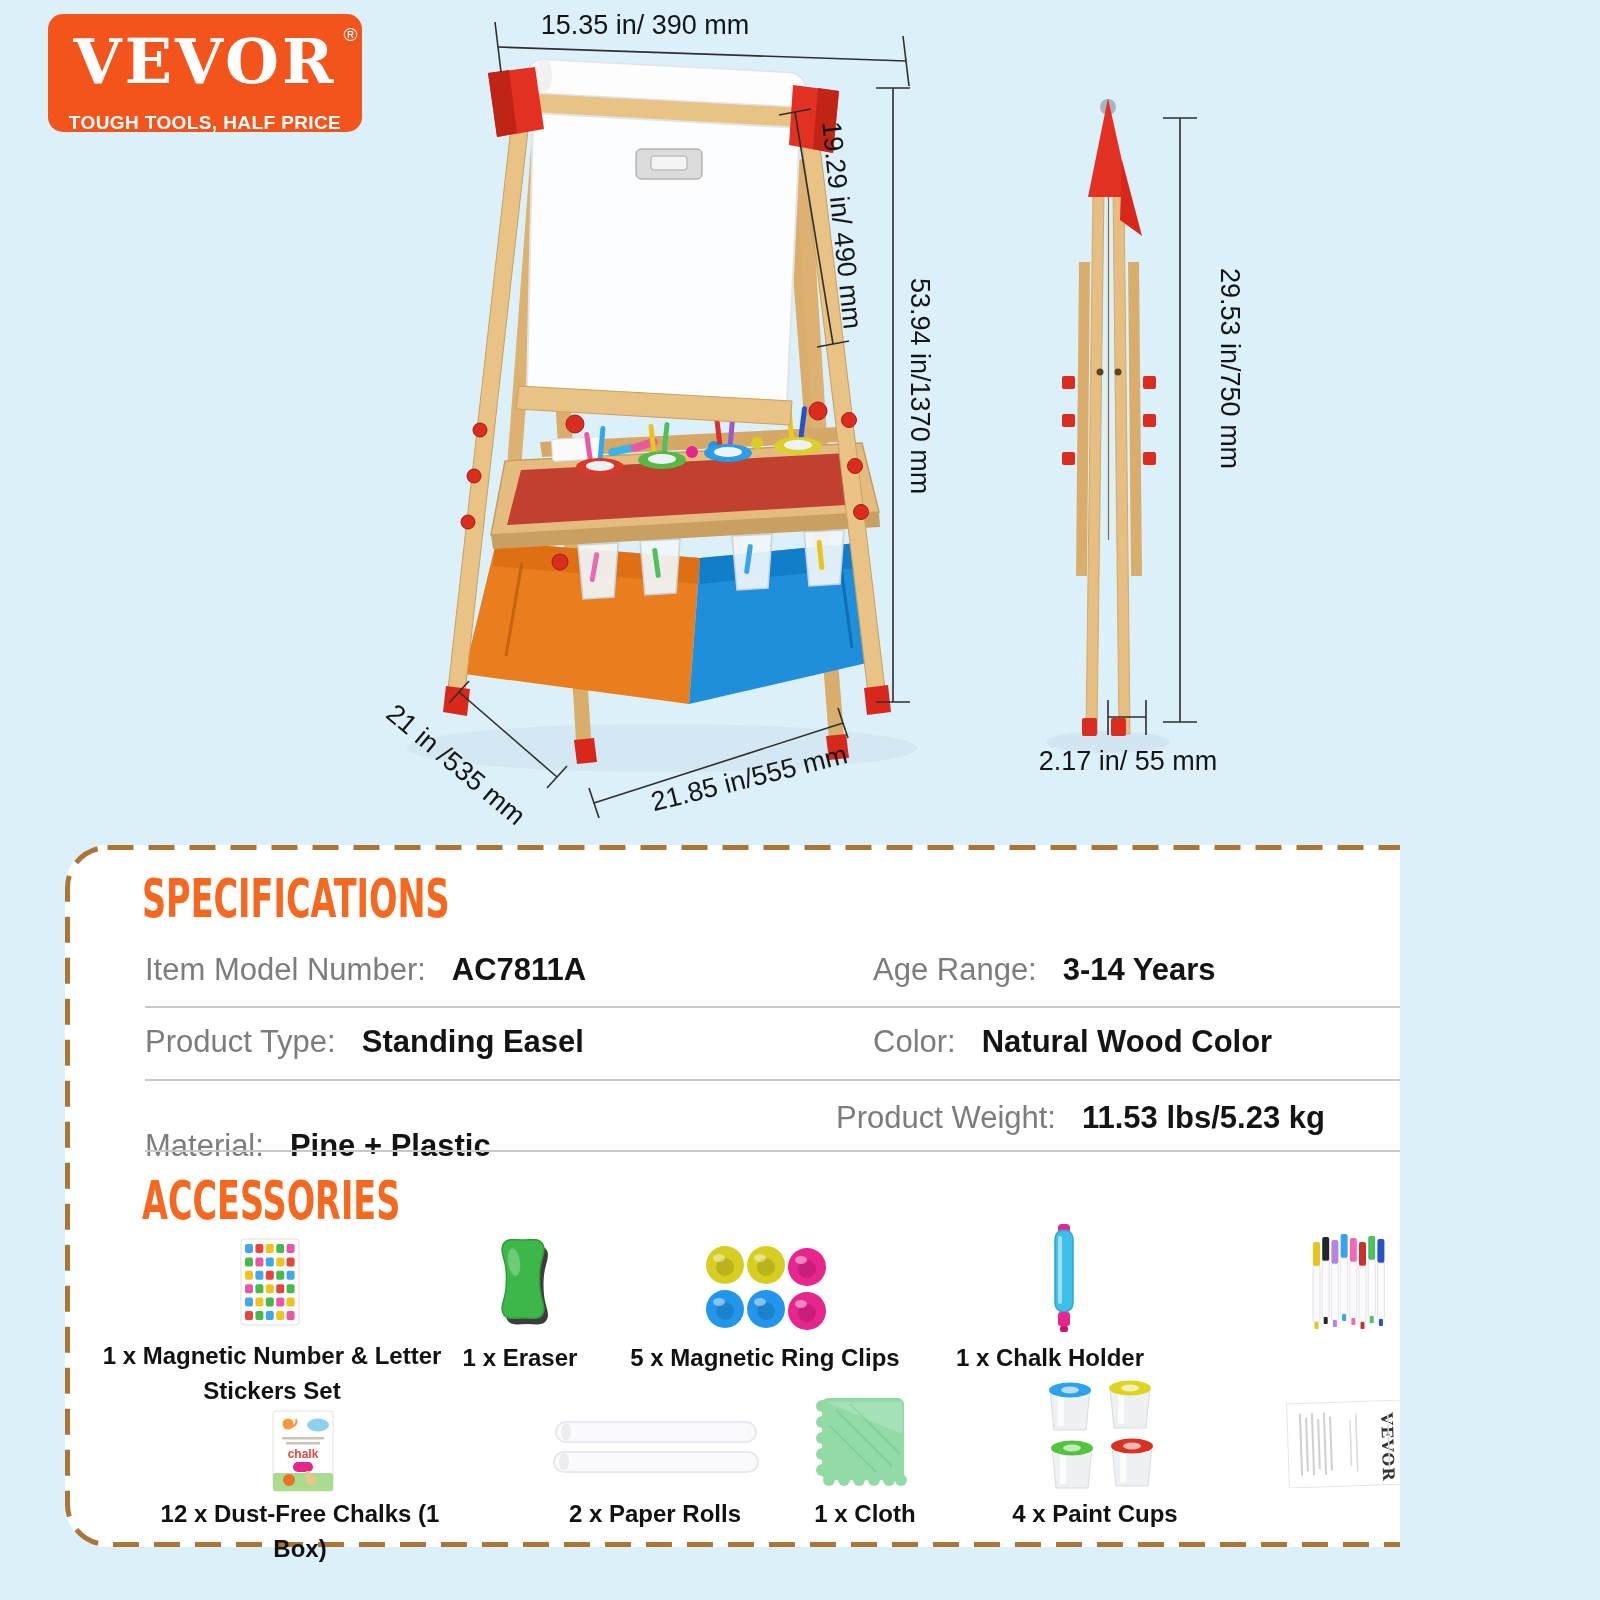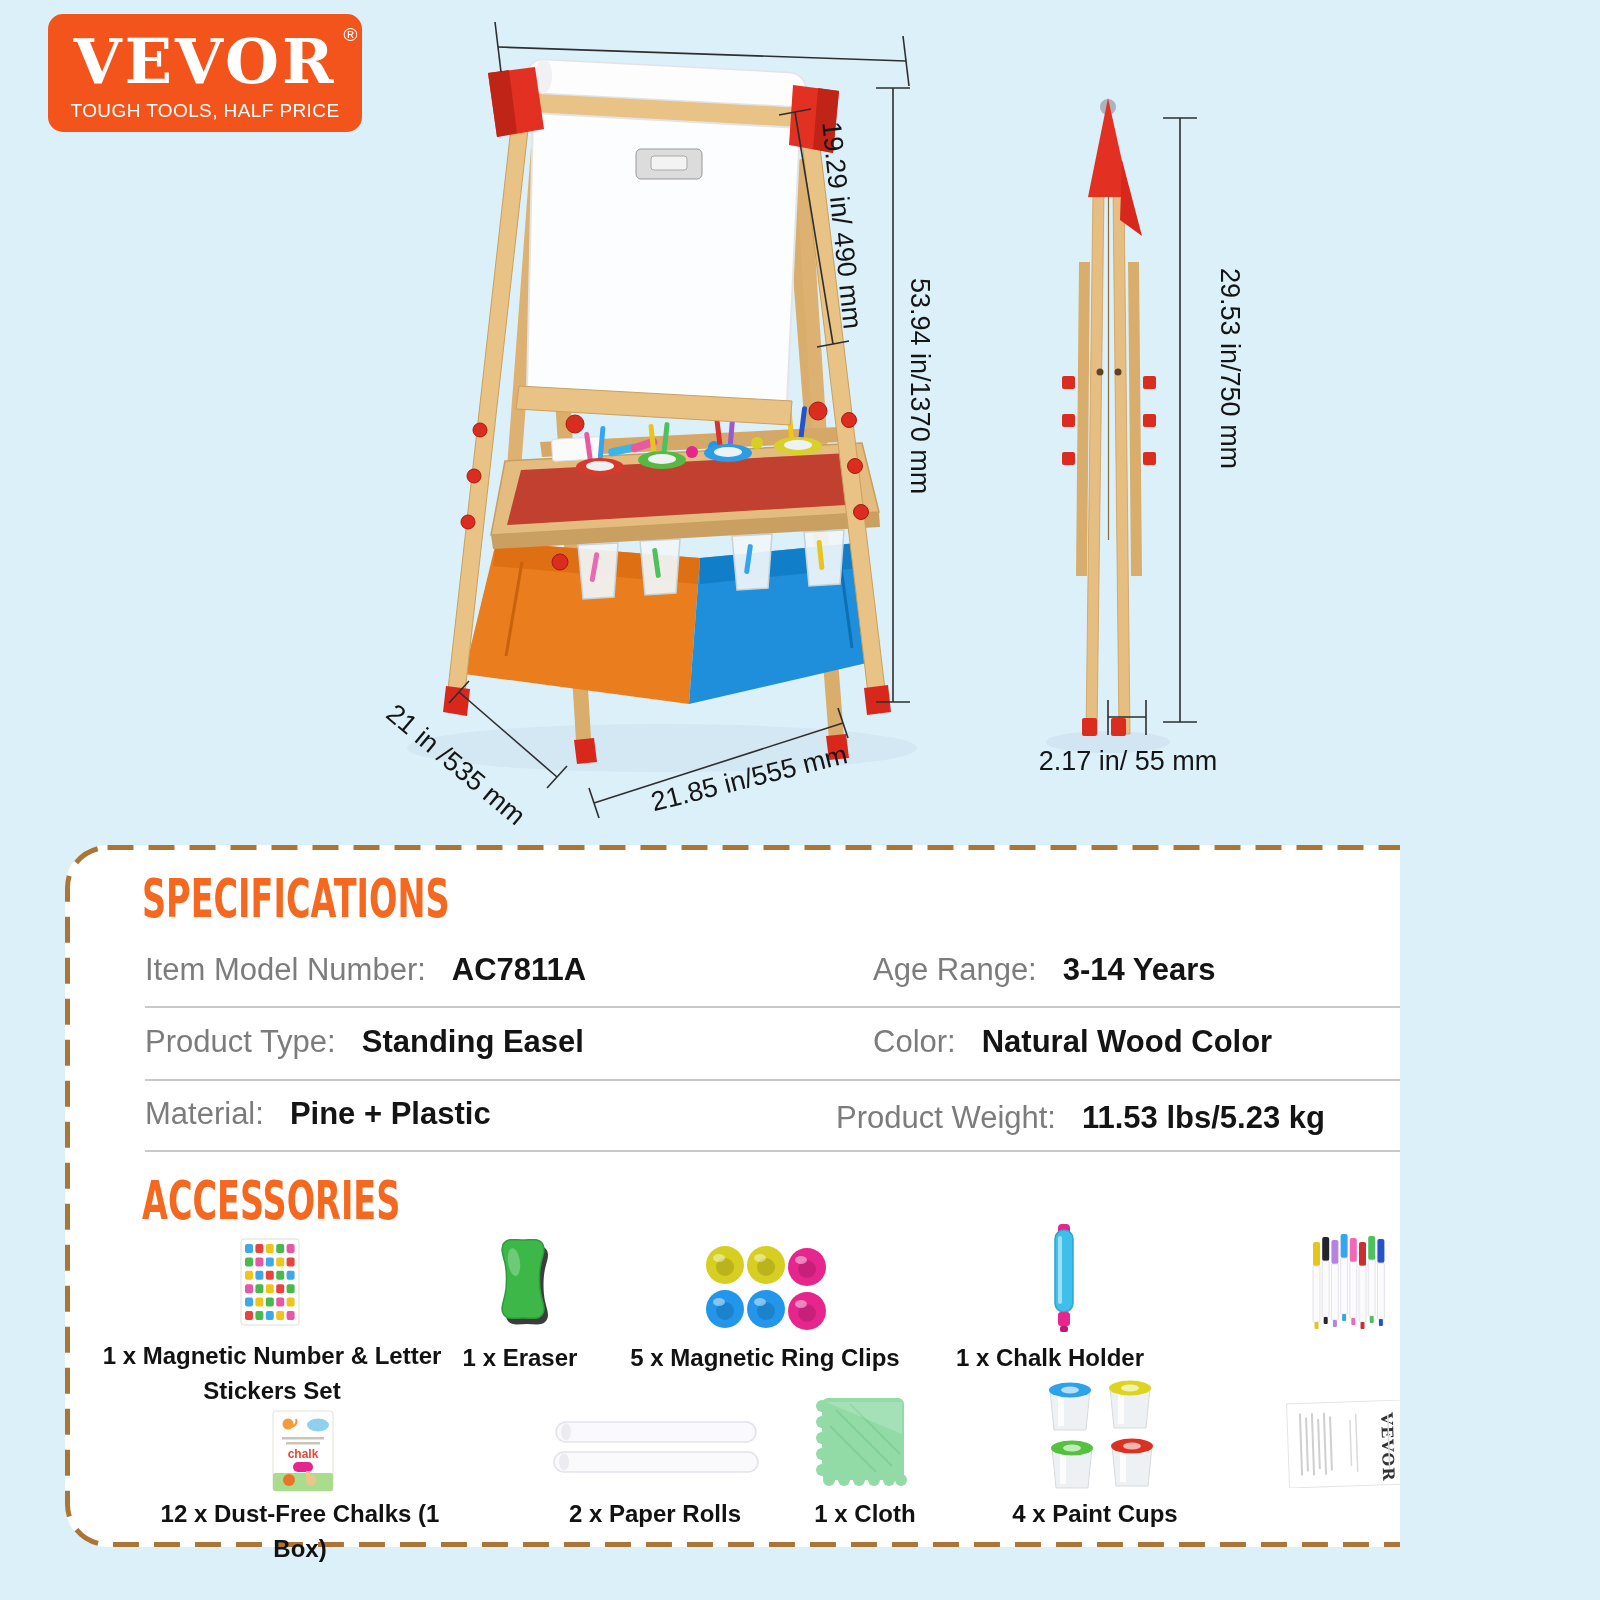--- a/index.html
+++ b/index.html
@@ -4,21 +4,21 @@
 <style>
   html,body{margin:0;padding:0;background:#dcf0fa;}
   .stage{position:relative;width:1400px;height:1600px;background:#dcf0fa;
          font-family:"Liberation Sans",sans-serif;overflow:hidden;}
   
   .logo{position:absolute;left:48px;top:14px;width:314px;height:118px;background:#f3541b;
         border-radius:15px;color:#fff;text-align:center;}
   .logo-word{font-family:"DejaVu Serif",serif;font-weight:800;font-size:62px;line-height:1;
              letter-spacing:3px;margin-top:17px;position:relative;display:inline-block;}
   .logo-reg{position:absolute;right:-24px;top:-6px;font-size:19px;font-family:"Liberation Sans",sans-serif;font-weight:400;}
-  .logo-tag{font-size:19px;font-weight:400;letter-spacing:.4px;margin-top:7px;}
+  .logo-tag{font-size:19px;font-weight:700;letter-spacing:.4px;margin-top:19px;}
   
   #diagram{position:absolute;left:0;top:0;}
   .dim{position:absolute;font-size:27px;color:#151515;white-space:nowrap;z-index:5;}
   .dim.center{text-align:center;}
   .rot{transform-origin:0 0;}
   
   .panel{position:absolute;left:65px;top:845px;width:1472px;height:702px;background:#ffffff;
          border-radius:42px;}
   .panel-border{position:absolute;left:65px;top:845px;z-index:1;}
   .sec-title{position:absolute;color:#f4691f;font-family:"DejaVu Sans",sans-serif;font-weight:700;
@@ -188,20 +188,21 @@
       <line x1="1180" y1="118" x2="1180" y2="722"></line>
       <line x1="1163" y1="118" x2="1197" y2="118"></line>
       <line x1="1163" y1="722" x2="1197" y2="722"></line>
 
       <line x1="1108" y1="700" x2="1108" y2="735"></line>
       <line x1="1146" y1="700" x2="1146" y2="735"></line>
       <line x1="1108" y1="717" x2="1146" y2="717"></line>
     </g>
   </svg>
 
+  <div class="dim center" style="left:455px;top:10px;width:380px;">15.35 in/ 390 mm</div>
   <div class="dim rot" style="left:846px;top:120px;transform:rotate(84deg);">19.29 in/ 490 mm</div>
   <div class="dim rot" style="left:935px;top:278px;transform:rotate(90deg);">53.94 in/1370 mm</div>
   <div class="dim rot" style="left:400px;top:698px;transform:rotate(40deg);">21 in /535 mm</div>
   <div class="dim rot" style="left:648px;top:788px;transform:rotate(-14deg);">21.85 in/555 mm</div>
   <div class="dim rot" style="left:1245px;top:268px;transform:rotate(90deg);">29.53 in/750 mm</div>
   <div class="dim center" style="left:1028px;top:746px;width:200px;">2.17 in/ 55 mm</div>
 
   <div class="panel"></div>
   <svg class="panel-border" width="1472" height="702">
     <rect x="2.5" y="2.5" width="1467" height="697" rx="40" fill="none" stroke="#ab7536" stroke-width="5" stroke-dasharray="26 15"></rect>
@@ -218,21 +219,21 @@
   <div class="sep" style="top:1006px;"></div>
 
   <div class="spec-row" style="left:873px;top:1024px;">
     <span>Color:</span><span class="val">Natural Wood Color</span>
   </div>
   <div class="spec-row" style="left:145px;top:1024px;">
     <span>Product Type:</span><span class="val">Standing Easel</span>
   </div>
   <div class="sep" style="top:1079px;"></div>
 
-  <div class="spec-row" style="left:145px;top:1096px;">
+  <div class="spec-row" style="left:145px;top:1128px;">
     <span>Material:</span><span class="val">Pine + Plastic</span>
   </div>
   <div class="spec-row" style="left:836px;top:1100px;">
     <span>Product Weight:</span><span class="val">11.53 lbs/5.23 kg</span>
   </div>
   <div class="sep" style="top:1150px;"></div>
 
   <div class="sec-title" style="left:142px;top:1174px;">ACCESSORIES</div>
 
   <svg class="icon" style="left:240px;top:1238px;" width="60" height="88" viewBox="0 0 60 88">

